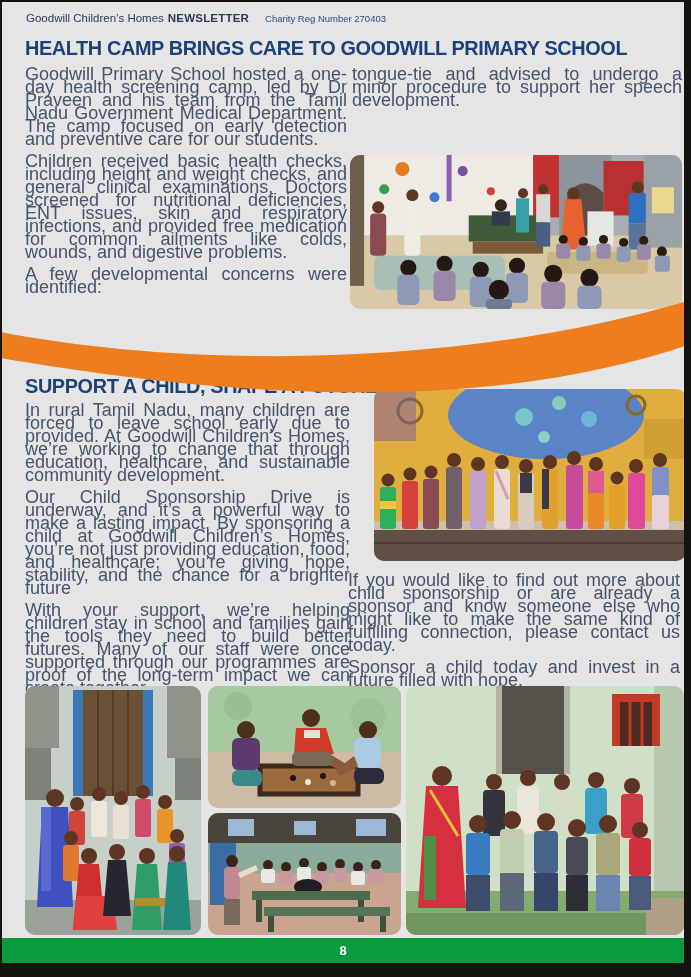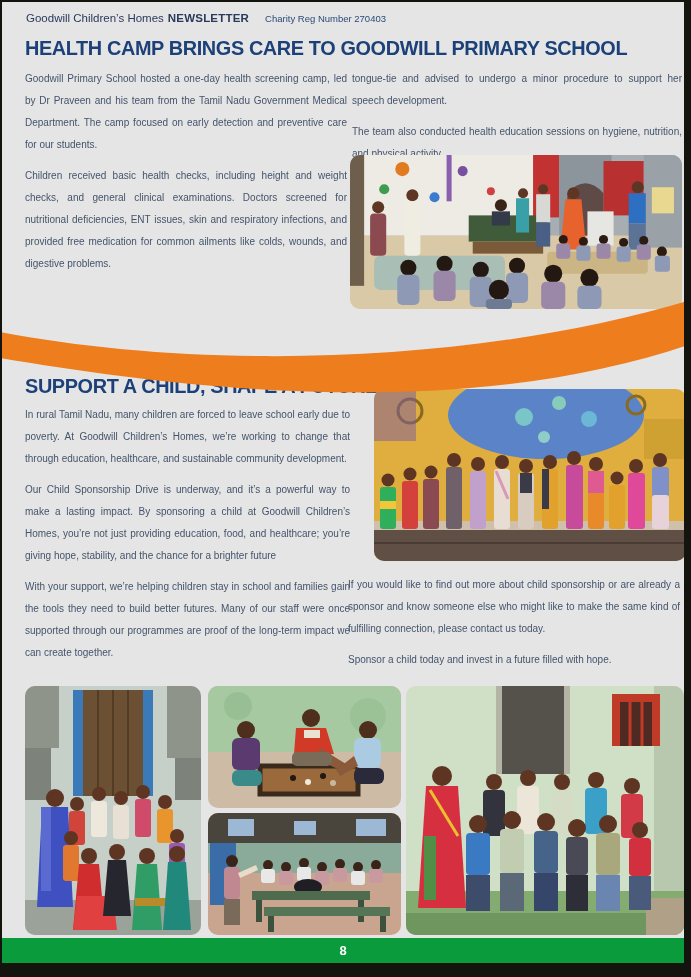--- a/index.html
+++ b/index.html
@@ -20,21 +20,21 @@
   .header .charity{font-size:9.5px;color:#2a4a78;margin-left:16px;}
 
   .headline{
     position:absolute;left:25px;color:#1c4078;font-weight:700;
     font-size:20.5px;letter-spacing:-0.4px;transform:scaleX(.97);transform-origin:left;
     white-space:nowrap;z-index:2;
   }
   #h1{top:36px;}
   #h2{top:374px;}
 
-  .col{position:absolute;color:#44546b;font-size:10px;line-height:22px;text-align:justify;z-index:2;}
+  .col{position:absolute;color:#44546b;font-size:18px;line-height:13px;text-align:justify;z-index:2;}
   .col p{margin:0 0 9px 0;}
   #s1c1{top:68px;left:25px;width:322px;}
   #s1c2{top:68px;left:352px;width:330px;}
   #s2c1{top:404px;left:25px;width:325px;}
   #s2c2{top:574px;left:348px;width:332px;}
   .bold-inline{font-weight:400;}
 
   .photo{position:absolute;border-radius:10px;overflow:hidden;background:#ddd;}
   .photo svg{display:block;width:100%;height:100%;}
   #photo1{top:155px;left:350px;width:332px;height:154px;z-index:3;}
@@ -63,25 +63,25 @@
 
   <div class="header">
     <span class="org">Goodwill Children’s Homes</span><span class="brand">NEWSLETTER</span><span class="charity">Charity Reg Number 270403</span>
   </div>
 
   <div class="headline" id="h1">HEALTH CAMP BRINGS CARE TO GOODWILL PRIMARY SCHOOL</div>
 
   <div class="col" id="s1c1">
     <p>Goodwill Primary School hosted a one-day health screening camp, led by Dr Praveen and his team from the Tamil Nadu Government Medical Department. The camp focused on early detection and preventive care for our students.</p>
     <p>Children received basic health checks, including height and weight checks, and general clinical examinations. Doctors screened for nutritional deficiencies, ENT issues, skin and respiratory infections, and provided free medication for common ailments like colds, wounds, and digestive problems.</p>
+    <p>A few developmental concerns were identified:</p>
   </div>
 
   <div class="col" id="s1c2">
     <p>tongue-tie and advised to undergo a minor procedure to support her speech development.</p>
-    <p>The team also conducted health education sessions on hygiene, nutrition, and physical activity.</p>
   </div>
 
   <div class="photo" id="photo1">
     <svg viewBox="0 0 330 153" preserveAspectRatio="none">
       <rect width="330" height="153" fill="#d9c9a6"></rect>
       <rect width="330" height="80" fill="#a8adb2"></rect>
       <rect x="14" width="168" height="80" fill="#edebe3"></rect>
       <circle cx="52" cy="14" r="7" fill="#e07b20"></circle>
         <circle cx="34" cy="34" r="5" fill="#3f9b4f"></circle>
       <circle cx="84" cy="42" r="5" fill="#3a7ad0"></circle>
@@ -149,21 +149,21 @@
     </svg>
   </div>
 
   <svg class="wave" viewBox="0 0 691 112" preserveAspectRatio="none">
     <path d="M0 40 C 200 78, 470 74, 691 8 L 691 52 C 470 128, 200 100, 0 66 Z" fill="#ee7d1e"></path>
   </svg>
 
   <div class="headline" id="h2">SUPPORT A CHILD, SHAPE A FUTURE</div>
 
   <div class="col" id="s2c1">
-    <p>In rural Tamil Nadu, many children are forced to leave school early due to poverty. At Goodwill Children’s Homes, we’re working to change that through education, healthcare, and sustainable community development.</p>
+    <p>In rural Tamil Nadu, many children are forced to leave school early due to provided. At Goodwill Children’s Homes, we’re working to change that through education, healthcare, and sustainable community development.</p>
     <p><span>Our </span><span class="bold-inline">Child Sponsorship Drive</span><span> is underway, and it’s a powerful way to make a lasting impact. By sponsoring a child at Goodwill Children’s Homes, you’re not just providing education, food, and healthcare; you’re giving hope, stability, and the chance for a brighter future</span></p>
     <p>With your support, we’re helping children stay in school and families gain the tools they need to build better futures. Many of our staff were once supported through our programmes are proof of the long-term impact we can create together.</p>
   </div>
 
   <div class="photo" id="photo2">
     <svg viewBox="0 0 312 172" preserveAspectRatio="none">
       <rect width="312" height="172" fill="#dfae3e"></rect>
       <ellipse cx="172" cy="26" rx="98" ry="44" fill="#5b84c8"></ellipse>
       <circle cx="150" cy="28" r="9" fill="#7fd0c8" opacity=".85"></circle>
         <circle cx="185" cy="14" r="7" fill="#8fd8b8" opacity=".85"></circle>

